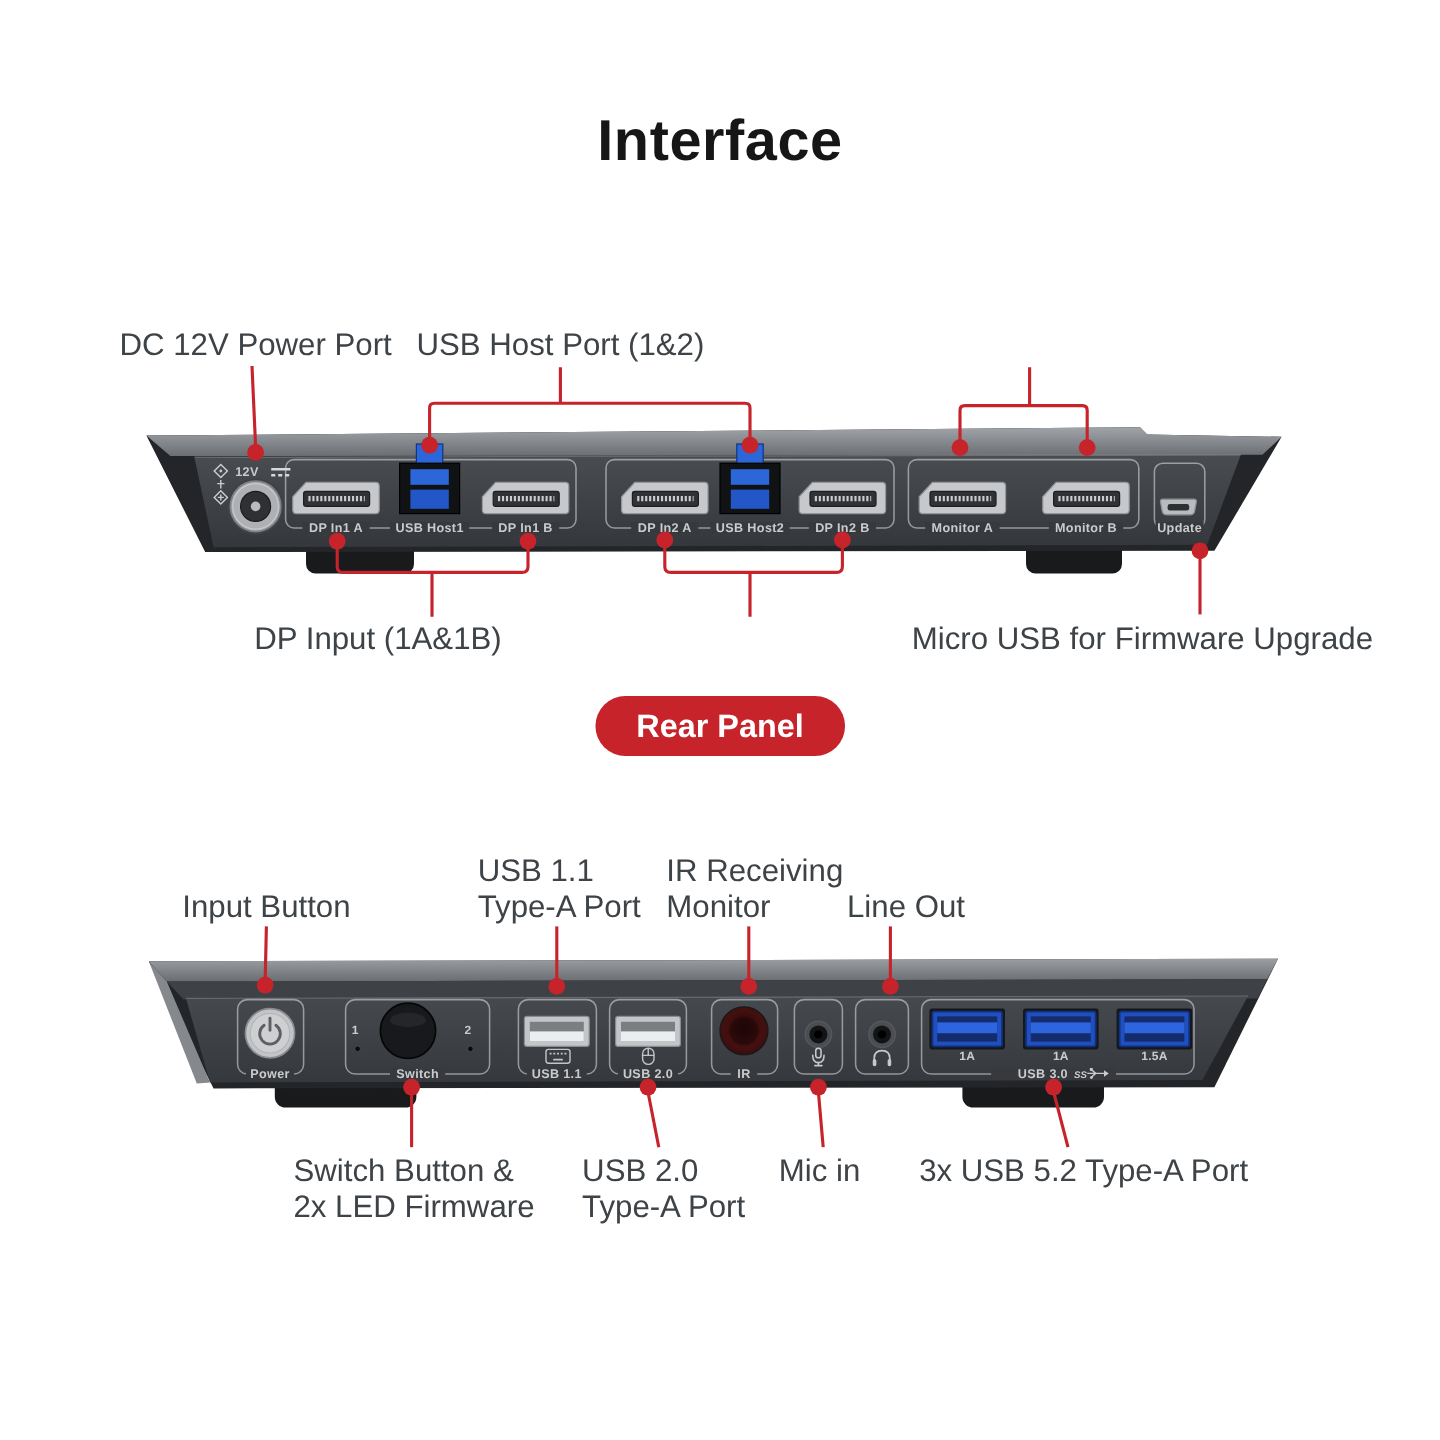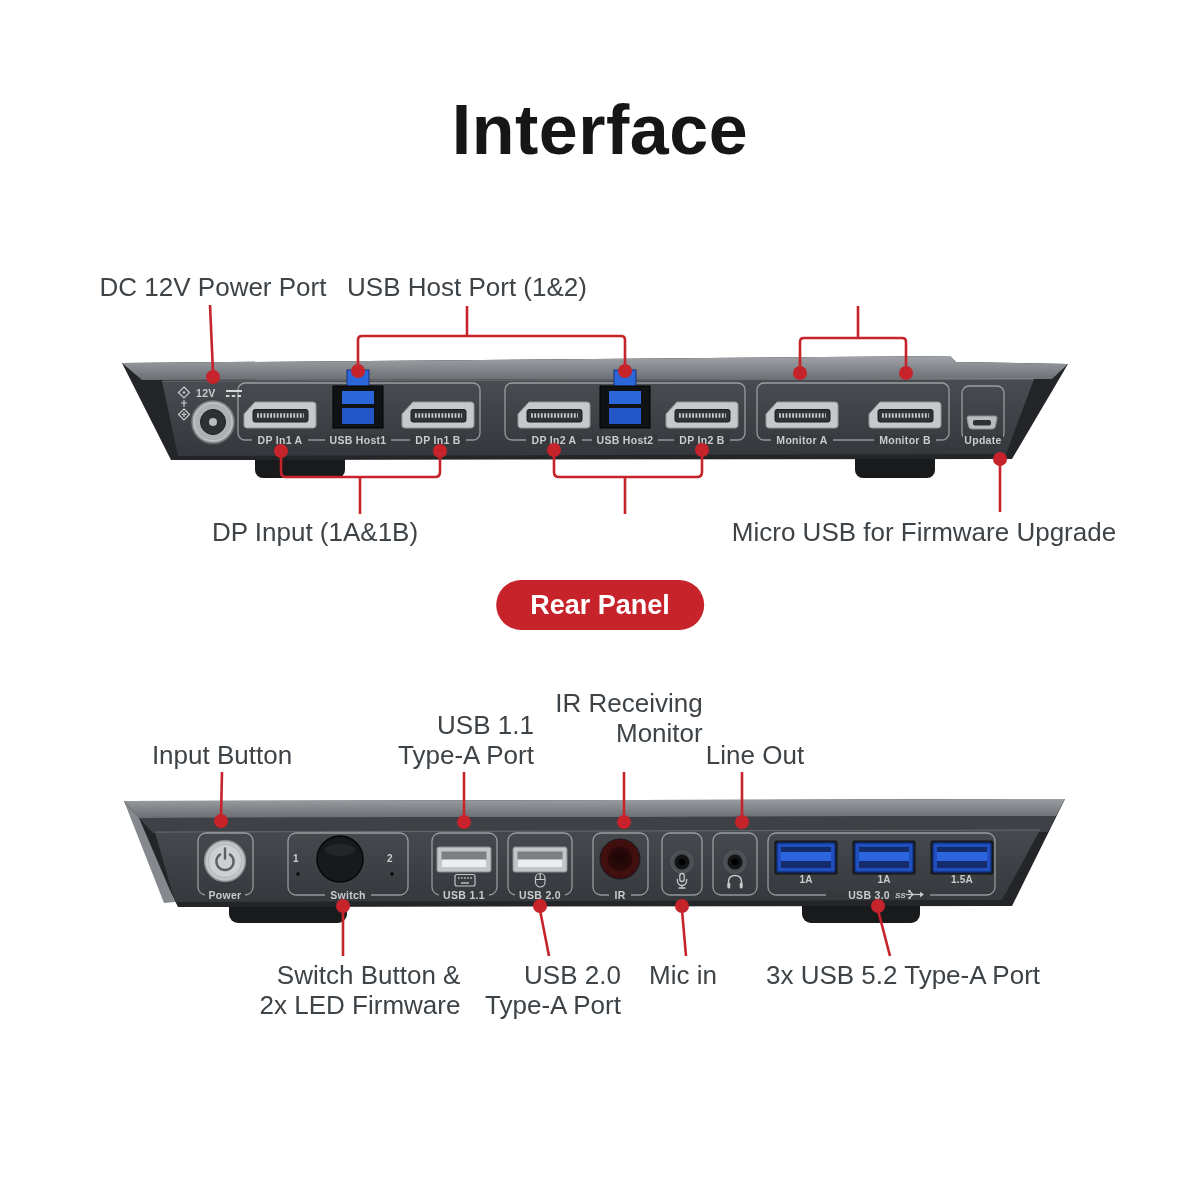--- a/index.html
+++ b/index.html
@@ -1,21 +1,21 @@
 <!DOCTYPE html>
 <html><head>
 <meta charset="utf-8">
 <style>
   html,body{margin:0;padding:0;background:#ffffff;}
   #page{position:relative;width:1200px;height:1200px;background:#ffffff;overflow:hidden;
         font-family:"Liberation Sans",sans-serif;}
   .title{position:absolute;left:0;right:0;top:90px;text-align:center;
-         font-size:70px;font-weight:700;color:#161616;letter-spacing:.5px;}
+         font-size:48px;font-weight:700;color:#161616;letter-spacing:.5px;}
   .callout{position:absolute;transform:translateX(-50%);font-size:26px;line-height:30px;
-           color:#3E4347;text-align:right;white-space:nowrap;}
+           color:#3E4347;text-align:left;white-space:nowrap;}
   .callout span{display:block;}
   .badge{position:absolute;left:600px;transform:translateX(-50%);background:#C6232B;color:#ffffff;
          font-weight:700;font-size:27px;line-height:50px;height:50px;padding:0 34px;border-radius:26px;text-align:right;}
   svg.device{position:absolute;}
   #callout-lines{position:absolute;left:0;top:0;pointer-events:none;}
   .plabel{font-family:"Liberation Sans",sans-serif;font-weight:bold;font-size:10.5px;
           fill:#C9CCCF;letter-spacing:.3px;}
   .plabel-sm{font-family:"Liberation Sans",sans-serif;font-weight:bold;font-size:10px;
           fill:#C9CCCF;letter-spacing:.2px;}
   .outline{fill:none;stroke:rgba(233,235,238,0.52);stroke-width:1.3;}
@@ -121,30 +121,30 @@
     <text class="plabel" x="584" y="93.5" text-anchor="middle">DP In2 B</text>
     <rect class="backing" x="653" y="85" width="62" height="10"></rect>
     <text class="plabel" x="684" y="93.5" text-anchor="middle">Monitor A</text>
     <rect class="backing" x="756" y="85" width="62" height="10"></rect>
     <text class="plabel" x="787" y="93.5" text-anchor="middle">Monitor B</text>
     <rect class="backing" x="845" y="85" width="40" height="10"></rect>
     <text class="plabel" x="865" y="93.5" text-anchor="middle">Update</text>
   </svg>
 
   <div class="callout" style="left:315px;top:517px">DP Input (1A&amp;1B)</div>
-  <div class="callout" style="left:924px;top:517px">Micro USB for Firmware Upgrade</div>
+  <div class="callout" style="left:952px;top:517px">Micro USB for Firmware Upgrade</div>
 
   <div class="badge" style="top:580px">Rear Panel</div>
 
   <div class="callout" style="left:222px;top:740px">Input Button</div>
   <div class="callout" style="left:466px;top:710px">
     <span>USB 1.1</span>
     <span>Type-A Port</span>
   </div>
-  <div class="callout" style="left:629px;top:688px">
+  <div class="callout" style="left:629px;top:710px">
     <span>IR Receiving</span>
     <span>Monitor</span>
   </div>
   <div class="callout" style="left:755px;top:740px">Line Out</div>
 
   <svg class="device" style="left:118px;top:793px" width="970" height="150" viewBox="0 0 970 150" xmlns="http://www.w3.org/2000/svg" xmlns:xlink="http://www.w3.org/1999/xlink">
     <defs>
       <linearGradient id="f-strip" x1="0" y1="0" x2="0" y2="1">
         <stop offset="0" stop-color="#9A9DA1"></stop>
           <stop offset="1" stop-color="#6A6D71"></stop>
@@ -271,21 +271,21 @@
       <g stroke="#C9CCCF" stroke-width="1.2" fill="#C9CCCF">
         <path d="M788,101.5 H802" fill="none"></path>
         <path d="M795,101.5 L791.5,98.3 M795,101.5 L791.5,104.7" fill="none"></path>
         <rect x="790.2" y="97" width="2.4" height="2.4" stroke="none"></rect>
         <circle cx="791.5" cy="105" r="1.2" stroke="none"></circle>
         <path d="M802,98.8 L806,101.5 L802,104.2 Z" stroke="none"></path>
       </g>
     </g>
   </svg>
 
-  <div class="callout" style="left:360px;top:960px">
+  <div class="callout" style="left:345px;top:960px">
     <span>Switch Button &amp;</span>
     <span>2x LED Firmware</span>
   </div>
   <div class="callout" style="left:553px;top:960px">
     <span>USB 2.0</span>
     <span>Type-A Port</span>
   </div>
   <div class="callout" style="left:683px;top:960px">Mic in</div>
   <div class="callout" style="left:903px;top:960px">3x USB 5.2 Type-A Port</div>
 

